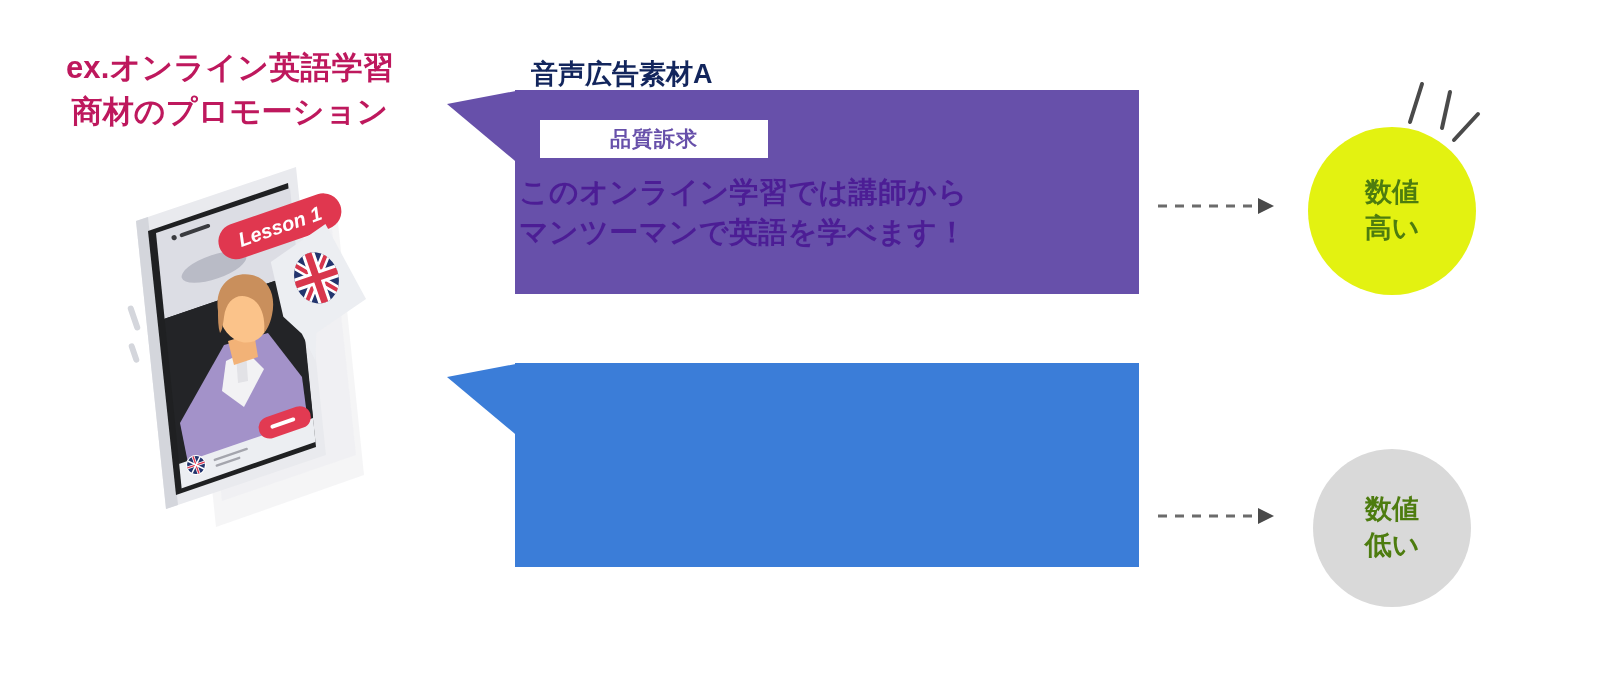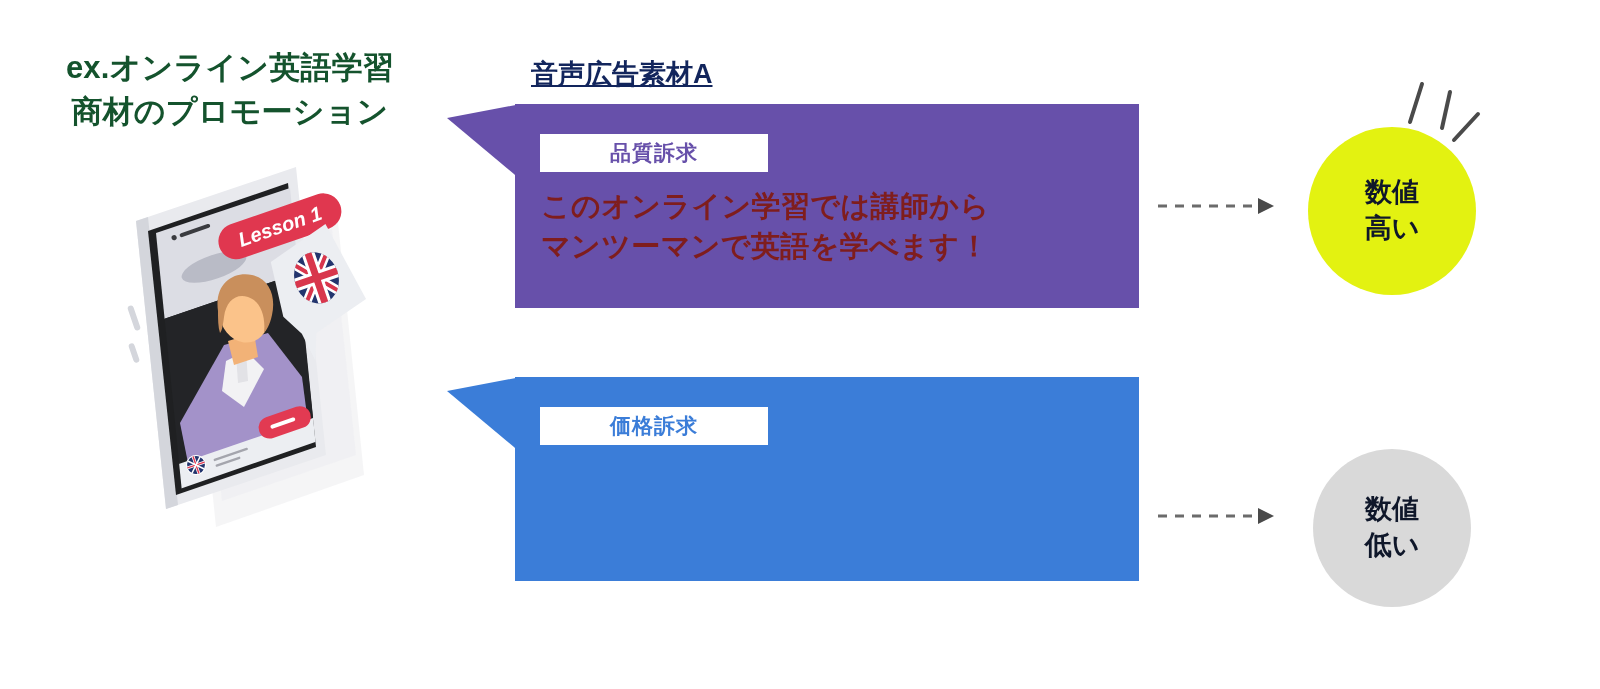--- a/index.html
+++ b/index.html
@@ -15,21 +15,21 @@
     -webkit-font-smoothing: antialiased;
   }
   #stage { position: absolute; inset: 0; }
 
   
   .promo-title {
     position: absolute;
     left: 20px; top: 46px;
     width: 420px;
     text-align: center;
-    color: #14532d;
+    color: #be185d;
     font-weight: bold;
     font-size: 31px;
     line-height: 1.42;
     letter-spacing: 0.2px;
     white-space: pre-line;
   }
 
   
   .phone-illustration {
     position: absolute;
@@ -45,28 +45,26 @@
 
   .bubble-heading {
     font-size: 27px;
     font-weight: bold;
     color: #12255c;
     margin-left: 16px;
     line-height: 1.1;
     height: 40px;
     display: flex;
     align-items: flex-end;
-    text-decoration: underline;
   }
 
   .bubble-body {
     position: relative;
     width: 624px;
     height: 148px;
-    margin-top: 14px;
   }
   .bubble-rect {
     position: absolute;
     left: 0; top: 0;
     width: 624px; height: 204px;
   }
   .variant-a .bubble-rect { background: #6750aa; }
   .variant-b .bubble-rect { background: #3b7dd8; }
 
   .bubble-tail {
@@ -87,23 +85,23 @@
     justify-content: center;
     font-size: 21px;
     font-weight: bold;
     letter-spacing: 1px;
   }
   .variant-a .bubble-badge { color: #6750aa; }
   .variant-b .bubble-badge { color: #3b7dd8; }
 
   .bubble-text {
     position: absolute;
-    left: 26px; top: 82px;
+    left: 4px; top: 82px;
     width: 600px;
-    color: #7f1d1d;
+    color: #4c1d95;
     font-size: 29px;
     font-weight: bold;
     line-height: 1.38;
     white-space: pre-line;
     letter-spacing: 0.4px;
   }
 
   
   .flow-arrow {
     position: absolute;
@@ -117,21 +115,21 @@
   .result-circle {
     position: absolute;
     border-radius: 50%;
     display: flex;
     align-items: center;
     justify-content: center;
     text-align: center;
     font-weight: bold;
     font-size: 27px;
     line-height: 1.32;
-    color: #0f172a;
+    color: #4d7c0f;
     white-space: pre-line;
   }
   .result-circle.high {
     left: 1308px; top: 127px;
     width: 168px; height: 168px;
     background: #e3f211;
   }
   .result-circle.low {
     left: 1313px; top: 449px;
     width: 158px; height: 158px;
@@ -272,21 +270,20 @@
 高い</div>
 
   <div class="bubble-group variant-b">
     <div class="bubble-body">
       <div class="bubble-rect"></div>
       <div class="bubble-tail">
         <svg width="74" height="92" viewBox="0 0 74 92" xmlns="http://www.w3.org/2000/svg">
           <polygon points="0,14 74,0 74,76" fill="#3b7dd8"></polygon>
         </svg>
       </div>
-      <div class="bubble-badge">価格訴求</div>
     </div>
   </div>
 
   <div class="flow-arrow arrow-b">
     <svg width="120" height="20" viewBox="0 0 120 20" xmlns="http://www.w3.org/2000/svg">
       <line x1="0" y1="10" x2="100" y2="10" stroke="#6b6b6b" stroke-width="3" stroke-dasharray="9 8"></line>
       <polygon points="100,2 116,10 100,18" fill="#4a4a4a"></polygon>
     </svg>
   </div>
 

